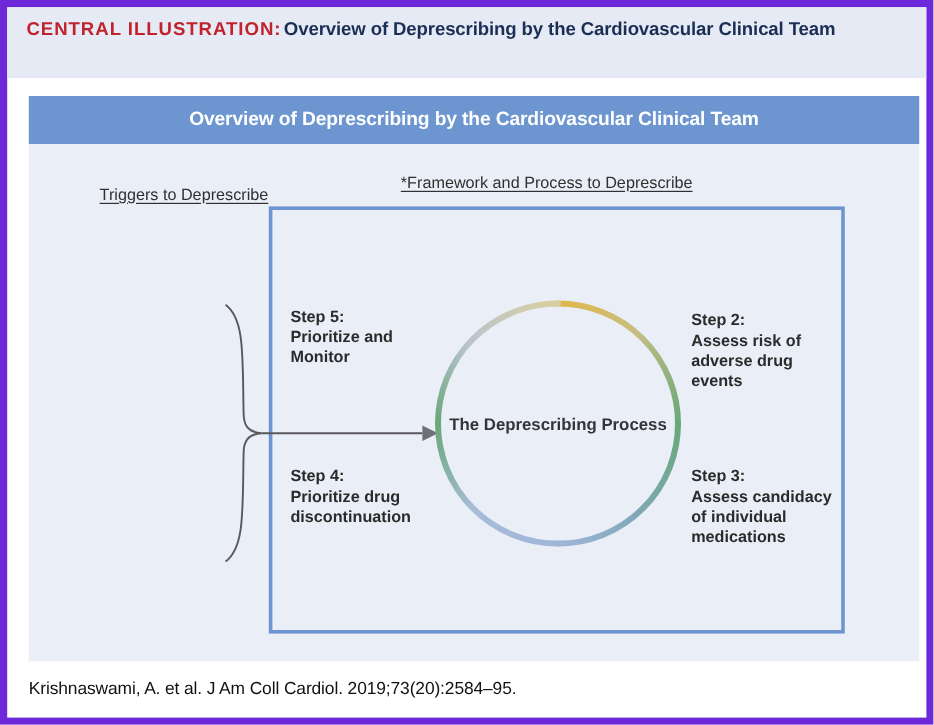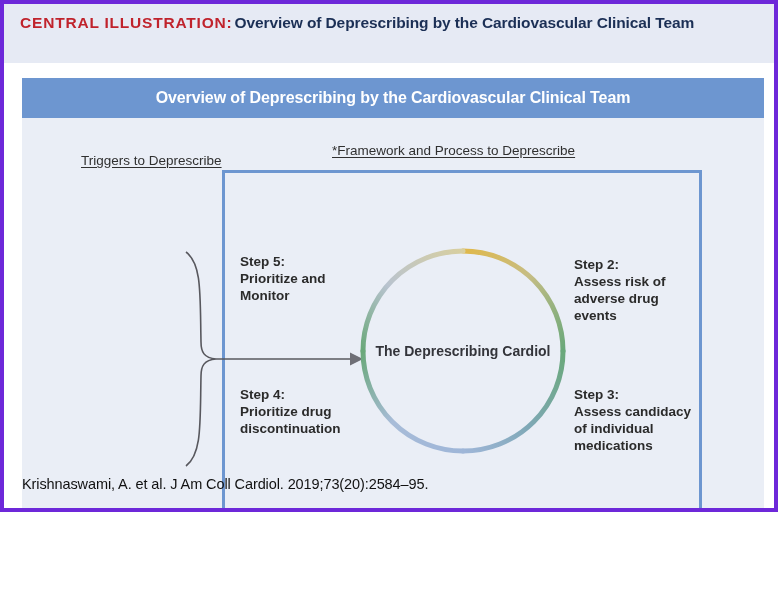--- a/index.html
+++ b/index.html
@@ -2,23 +2,23 @@
 <html><head>
 <meta charset="utf-8">
 <style>
   html,body{margin:0;padding:0;background:#ffffff;}
   body{
     font-family:"Liberation Sans", sans-serif;
     -webkit-font-smoothing:antialiased;
   }
   #figure{
     position:relative;
-    width:778px;height:512px;
+    width:778px;height:604px;
     box-sizing:border-box;
-    border:4px solid #6d28d9;
+    border:6px solid #6d28d9;
     background:#ffffff;
     overflow:hidden;
   }
   
   .header-band{
     position:absolute;left:0;top:0;right:0;height:59px;
     background:#e6eaf4;
     box-sizing:border-box;
     padding:9px 16px 0 16px;
   }
@@ -180,21 +180,21 @@
           <stop offset="45%" stop-color="#b9c3cf"></stop>
           <stop offset="100%" stop-color="#d8cfa0"></stop>
         </linearGradient>
       </defs>
 
       <path d="M 104 4 A 100 100 0 0 1 204 104" fill="none" stroke="url(#gTopRight)" stroke-width="5" stroke-linecap="round"></path>
       <path d="M 204 104 A 100 100 0 0 1 104 204" fill="none" stroke="url(#gBottomRight)" stroke-width="5" stroke-linecap="round"></path>
       <path d="M 104 204 A 100 100 0 0 1 4 104" fill="none" stroke="url(#gBottomLeft)" stroke-width="5" stroke-linecap="round"></path>
       <path d="M 4 104 A 100 100 0 0 1 104 4" fill="none" stroke="url(#gTopLeft)" stroke-width="5" stroke-linecap="round"></path>
     </svg>
-    <div class="circle-label">The Deprescribing Cardiol</div>
+    <div class="circle-label">The Deprescribing Process</div>
   </div>
 
   <div class="step" id="step2">
     <div>Step 2:</div>
     <div>Assess risk of adverse drug events</div>
   </div>
   <div class="step" id="step3">
     <div>Step 3:</div>
     <div>Assess candidacy of individual medications</div>
   </div>

